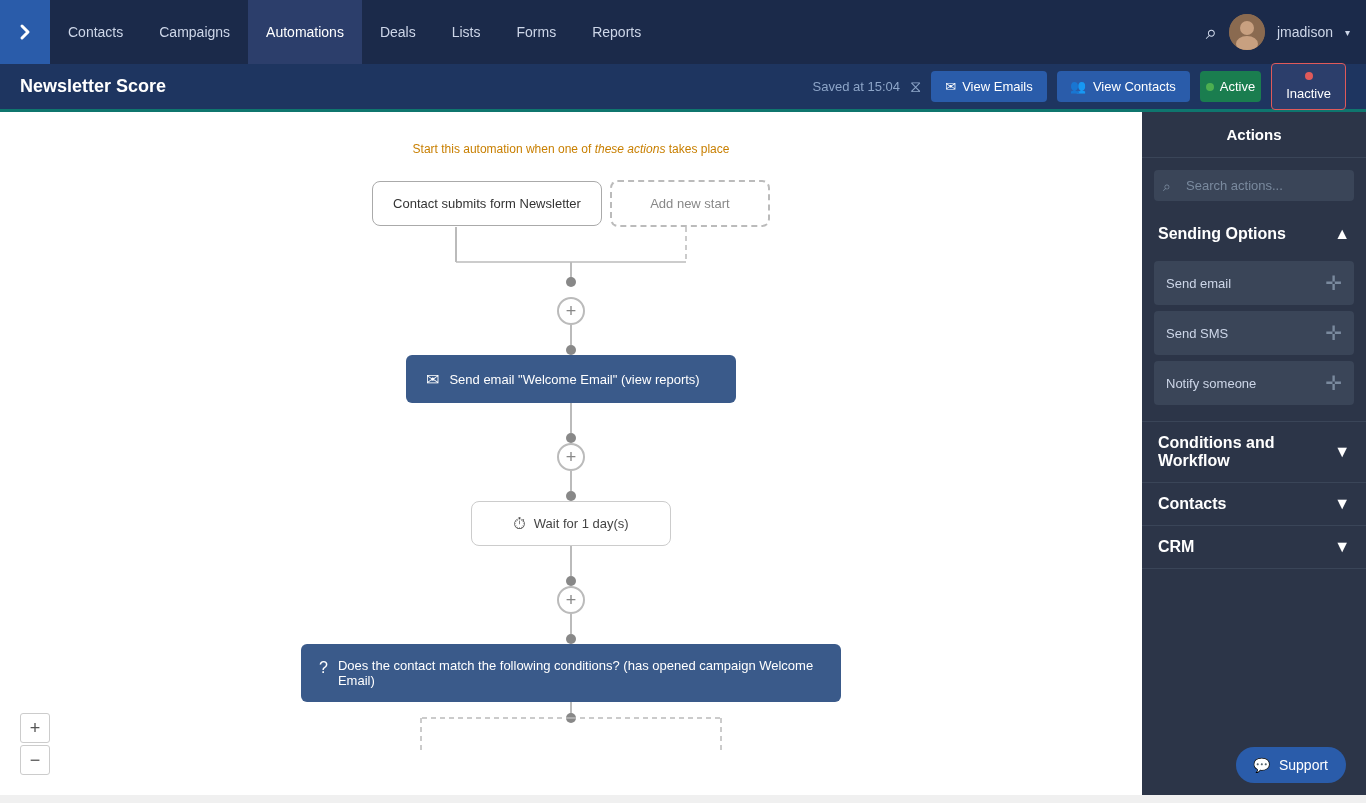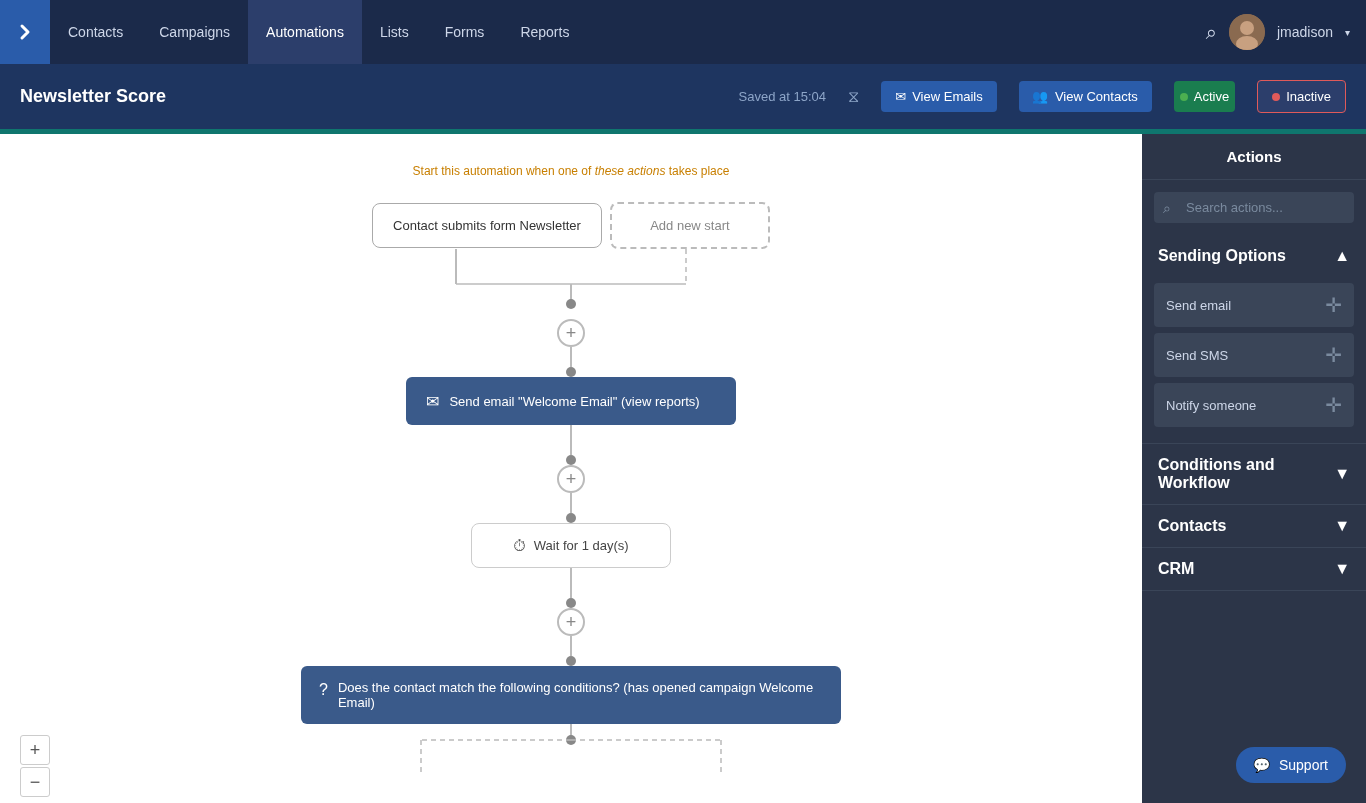--- a/index.html
+++ b/index.html
@@ -23,42 +23,42 @@
     }
     .nav-link.active { background: #2c3e6b; color: #fff; }
     .nav-right { display: flex; align-items: center; gap: 12px; padding-right: 16px; }
     .nav-search-icon { color: #cdd6e8; cursor: pointer; font-size: 20px; }
     .nav-avatar { width: 36px; height: 36px; border-radius: 50%; background: #8a6a50; overflow: hidden; display: flex; align-items: center; justify-content: center; }
     .nav-username { color: #cdd6e8; font-size: 14px; cursor: pointer; }
 
     
     .sub-header {
       display: flex; align-items: center;
-      background: #1e3560; height: 70px; padding: 0 20px;
-      border-bottom: 5px solid #0f766e;
+      background: #1e3560; height: 48px; padding: 0 20px;
+      border-bottom: 3px solid #0f766e;
       justify-content: space-between;
     }
     .sub-header-title { color: #fff; font-size: 18px; font-weight: 600; flex: 1; }
-    .sub-header-right { display: flex; align-items: center; gap: 22px; }
+    .sub-header-right { display: flex; align-items: center; gap: 10px; }
     .saved-text { color: #8da5c8; font-size: 13px; }
     .saved-icon { color: #8da5c8; font-size: 16px; cursor: pointer; }
     .btn-view-emails, .btn-view-contacts {
       display: flex; align-items: center; gap: 6px;
       background: #2a5caa; color: #fff; border: none;
       padding: 8px 14px; border-radius: 4px; font-size: 13px; cursor: pointer;
     }
     .btn-active {
       display: flex; align-items: center; gap: 6px;
       background: #1a7d4f; color: #fff; border: none;
       padding: 8px 6px; border-radius: 4px; font-size: 13px; cursor: pointer;
     }
     .btn-inactive {
       display: flex; align-items: center; gap: 6px;
       background: #2c3e6b; color: #fff; border: 1px solid #e05a5a;
-      padding: 8px 14px; border-radius: 4px; font-size: 13px; cursor: pointer;
+      padding: 8px 14px; border-radius: 4px; font-size: 13px; cursor: pointer; flex-direction: column;
     }
     .dot { width: 8px; height: 8px; border-radius: 50%; display: inline-block; }
     .dot-green { background: #4caf50; }
     .dot-red { background: #e05a5a; }
 
     
     .main-layout { display: flex; height: calc(803px - 64px - 56px); }
 
     
     .canvas {
@@ -183,20 +183,21 @@
 <nav class="top-nav">
   <div class="nav-logo">
     <svg viewBox="0 0 24 24" fill="none" stroke="#fff" stroke-width="3" stroke-linecap="round" stroke-linejoin="round">
       <polyline points="9 18 15 12 9 6"></polyline>
     </svg>
   </div>
   <div class="nav-links">
     <div class="nav-link">Contacts</div>
     <div class="nav-link">Campaigns</div>
     <div class="nav-link active">Automations</div>
+    <div class="nav-link">Deals</div>
     <div class="nav-link">Lists</div>
     <div class="nav-link">Forms</div>
     <div class="nav-link">Reports</div>
   </div>
   <div class="nav-right">
     <span class="nav-search-icon">⌕</span>
     <div class="nav-avatar">
       <svg viewBox="0 0 36 36" width="36" height="36">
         <circle cx="18" cy="18" r="18" fill="#8a6a50"></circle>
         <circle cx="18" cy="14" r="7" fill="#c8a080"></circle>

